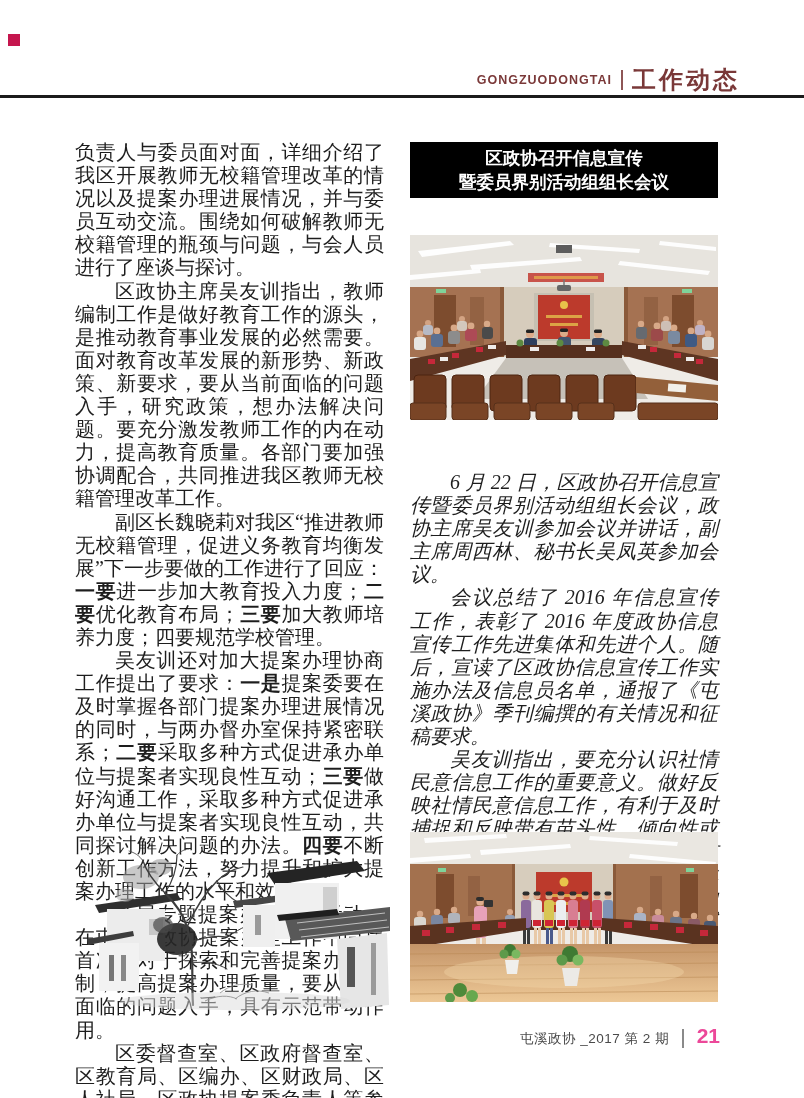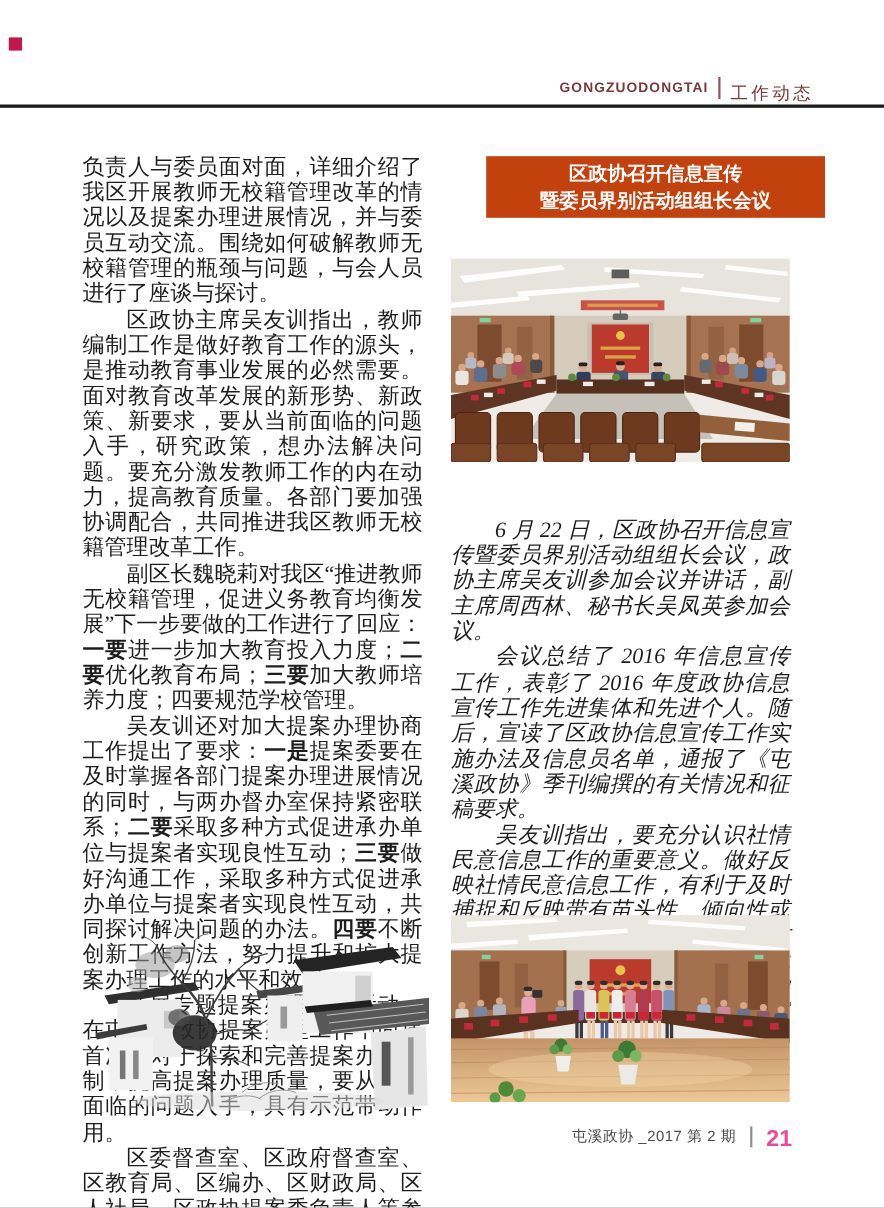--- a/index.html
+++ b/index.html
@@ -10,21 +10,21 @@
   }
   .corner-mark{position:absolute;left:8px;top:34px;width:12px;height:12px;}
   .masthead{
     position:absolute;top:64px;right:64px;display:flex;align-items:center;gap:9px;
   }
   .kicker{
     font-family:"Liberation Sans","DejaVu Sans",sans-serif;
     font-size:12.5px;font-weight:600;letter-spacing:1px;
   }
   .mast-divider{width:2px;height:20px;background:#7a3838;opacity:.85;}
-  .mast-title{font-size:16px;font-weight:400;letter-spacing:3px;margin-top:11px;}
+  .mast-title{font-size:24px;font-weight:700;letter-spacing:3px;}
   .rule{position:absolute;top:95px;left:0;width:804px;height:3px;background:#1b1b1b;}
 
   .textcol{
     position:absolute;width:309px;font-size:20px;line-height:23.1px;
     text-align:justify;color:#1d1d1d;
   }
   .textcol p{margin:0;text-indent:2em;}
   .textcol p.noindent{text-indent:0;}
   .textcol .b{font-weight:700;}
   .textcol .kai{letter-spacing:.5px;}
@@ -37,21 +37,21 @@
     font-family:"Liberation Sans","DejaVu Sans",sans-serif;
     font-weight:700;font-size:17.5px;line-height:24px;
     display:flex;flex-direction:column;justify-content:center;
   }
   .photo{position:absolute;left:410px;display:block;}
   #photo1{top:235px;}
   #photo2{top:832px;}
   .illustration{position:absolute;left:85px;top:843px;}
 
   .footer{
-    position:absolute;top:1024px;right:84px;display:flex;align-items:flex-start;gap:13px;
+    position:absolute;top:1024px;right:84px;display:flex;align-items:flex-end;gap:13px;
   }
   .footer-journal{
     font-family:"Liberation Sans","DejaVu Sans",sans-serif;
     font-size:13.5px;color:#4a4a4a;letter-spacing:.5px;
   }
   .footer-divider{width:1.5px;height:19px;background:#8a8a8a;}
   .footer-page{
     font-family:"Liberation Sans","DejaVu Sans",sans-serif;
     font-size:21px;font-weight:700;color:#ec4899;
   }
@@ -72,21 +72,21 @@
 
   <div class="textcol" id="leftcol">
       <p class="noindent"><span>负责人与委员面对面，详细介绍了我区开展教师无校籍管理改革的情况以及提案办理进展情况，并与委员互动交流。围绕如何破解教师无校籍管理的瓶颈与问题，与会人员进行了座谈与探讨。</span></p>
       <p><span>区政协主席吴友训指出，教师编制工作是做好教育工作的源头，是推动教育事业发展的必然需要。面对教育改革发展的新形势、新政策、新要求，要从当前面临的问题入手，研究政策，想办法解决问题。要充分激发教师工作的内在动力，提高教育质量。各部门要加强协调配合，共同推进我区教师无校籍管理改革工作。</span></p>
       <p><span>副区长魏晓莉对我区“推进教师无校籍管理，促进义务教育均衡发展”下一步要做的工作进行了回应：</span><span class="b">一要</span><span>进一步加大教育投入力度；</span><span class="b">二要</span><span>优化教育布局；</span><span class="b">三要</span><span>加大教师培养力度；四要规范学校管理。</span></p>
       <p><span>吴友训还对加大提案办理协商工作提出了要求：</span><span class="b">一是</span><span>提案委要在及时掌握各部门提案办理进展情况的同时，与两办督办室保持紧密联系；</span><span class="b">二要</span><span>采取多种方式促进承办单位与提案者实现良性互动；</span><span class="b">三要</span><span>做好沟通工作，采取多种方式促进承办单位与提案者实现良性互动，共同探讨解决问题的办法。</span><span class="b">四要</span><span>不断创新工作方法，努力提升和扩大提案办理工作的水平和效果。</span></p>
       <p><span>开展专题提案办理协商活动，在屯溪区政协提案办理工作中尚属首次，对于探索和完善提案办理机制，提高提案办理质量，要从当前面临的问题入手，具有示范带动作用。</span></p>
       <p><span>区委督查室、区政府督查室、区教育局、区编办、区财政局、区人社局、区政协提案委负责人等参加了提案办理协商活动。</span><span class="kai">（朱艳萍）</span></p>
     </div>
 
-  <div class="banner" style="background: #c2410c; margin-left: 32px;">
+  <div class="banner" style="background: #000000;">
     <div>区政协召开信息宣传</div>
     <div>暨委员界别活动组组长会议</div>
   </div>
 
   <svg class="photo" id="photo1" width="308" height="185" viewBox="0 0 308 185">
     <rect width="308" height="185" fill="#efece7"></rect>
     <rect width="308" height="60" fill="#e7e4de"></rect>
     <g fill="#ffffff" opacity="0.95">
       <polygon points="8,16 100,6 104,10 12,22"></polygon>
       <polygon points="60,30 170,22 172,26 62,35"></polygon>

